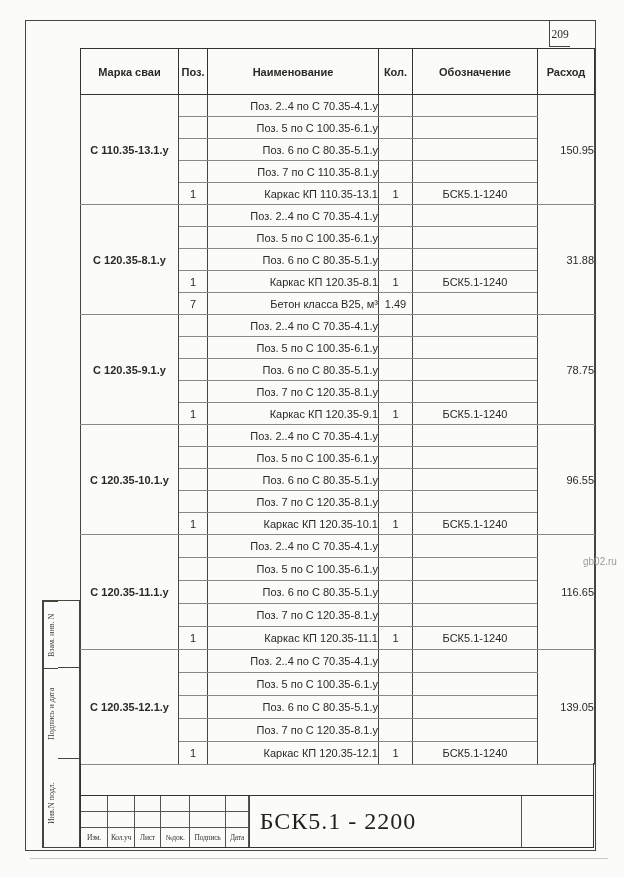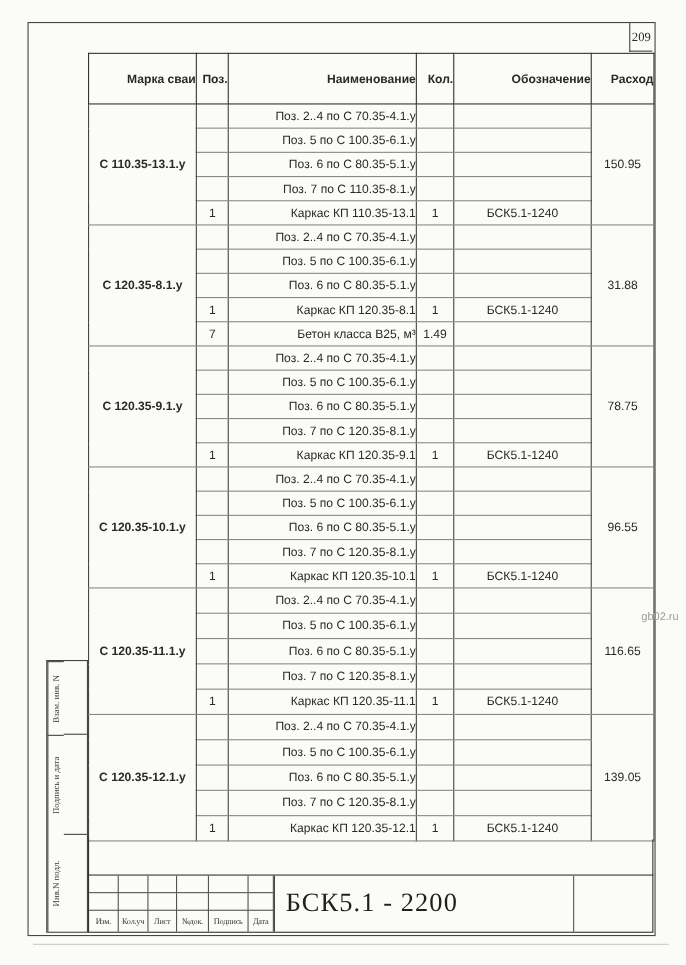--- a/index.html
+++ b/index.html
@@ -9,49 +9,49 @@
     font-family:"Liberation Sans", sans-serif;
     color:#2a2a28;
   }
   
   .frame {
     position:absolute; left:25px; top:20px; width:571px; height:831px;
     border:1.4px solid #45453f; box-sizing:border-box;
   }
   
   .pageno-box {
-    position:absolute; left:572px; top:21px; width:21px; height:26px;
+    position:absolute; left:549px; top:21px; width:21px; height:26px;
     border-left:1.3px solid #45453f; border-bottom:1.3px solid #45453f;
     box-sizing:border-box; display:flex; align-items:center; justify-content:center;
     font-family:"Liberation Serif", serif; font-size:11.5px; color:#2b2b29;
   }
   
   .spec-table {
     position:absolute; left:80px; top:48px;
     border-collapse:collapse; table-layout:fixed;
     font-size:11px; color:#29292六;
     color:#292927;
   }
   .spec-table, .spec-table thead th { border:1.4px solid #34342f; }
   .spec-table tbody { border:1.4px solid #34342f; }
   .spec-table td, .spec-table th {
     border-left:1.2px solid #46463f; border-right:1.2px solid #46463f;
     border-top:1px solid #8a8a84; border-bottom:1px solid #8a8a84;
     padding:0; overflow:hidden; white-space:nowrap;
   }
   .spec-table thead tr { height:46px; }
-  .spec-table thead th { font-weight:bold; font-size:11px; text-align:right; }
+  .spec-table thead th { font-weight:bold; font-size:11px; text-align:center; }
   tbody.h22 tr { height:22px; }
   tbody.h23 tr { height:23px; }
   .c-mark { text-align:center;font-weight:bold; }
   .c-pos  { text-align:center; }
   .c-name { text-align:right; padding-left:7px; }
   .c-qty  { text-align:center; }
   .c-des  { text-align:center; }
-  .c-rash { text-align:center; }
+  .c-rash { text-align:right; }
   
   .side-stamp {
     position:absolute; left:42px; top:600px; width:38px; height:248px;
     border:1.2px solid #46463f; box-sizing:border-box;
     display:grid; grid-template-columns:15px 1fr; grid-template-rows:67px 91px 1fr;
   }
   .side-label {
     border-right:1px solid #46463f; border-bottom:1px solid #46463f;
     writing-mode:vertical-rl; transform:rotate(180deg);
     display:flex; align-items:center; justify-content:center;

